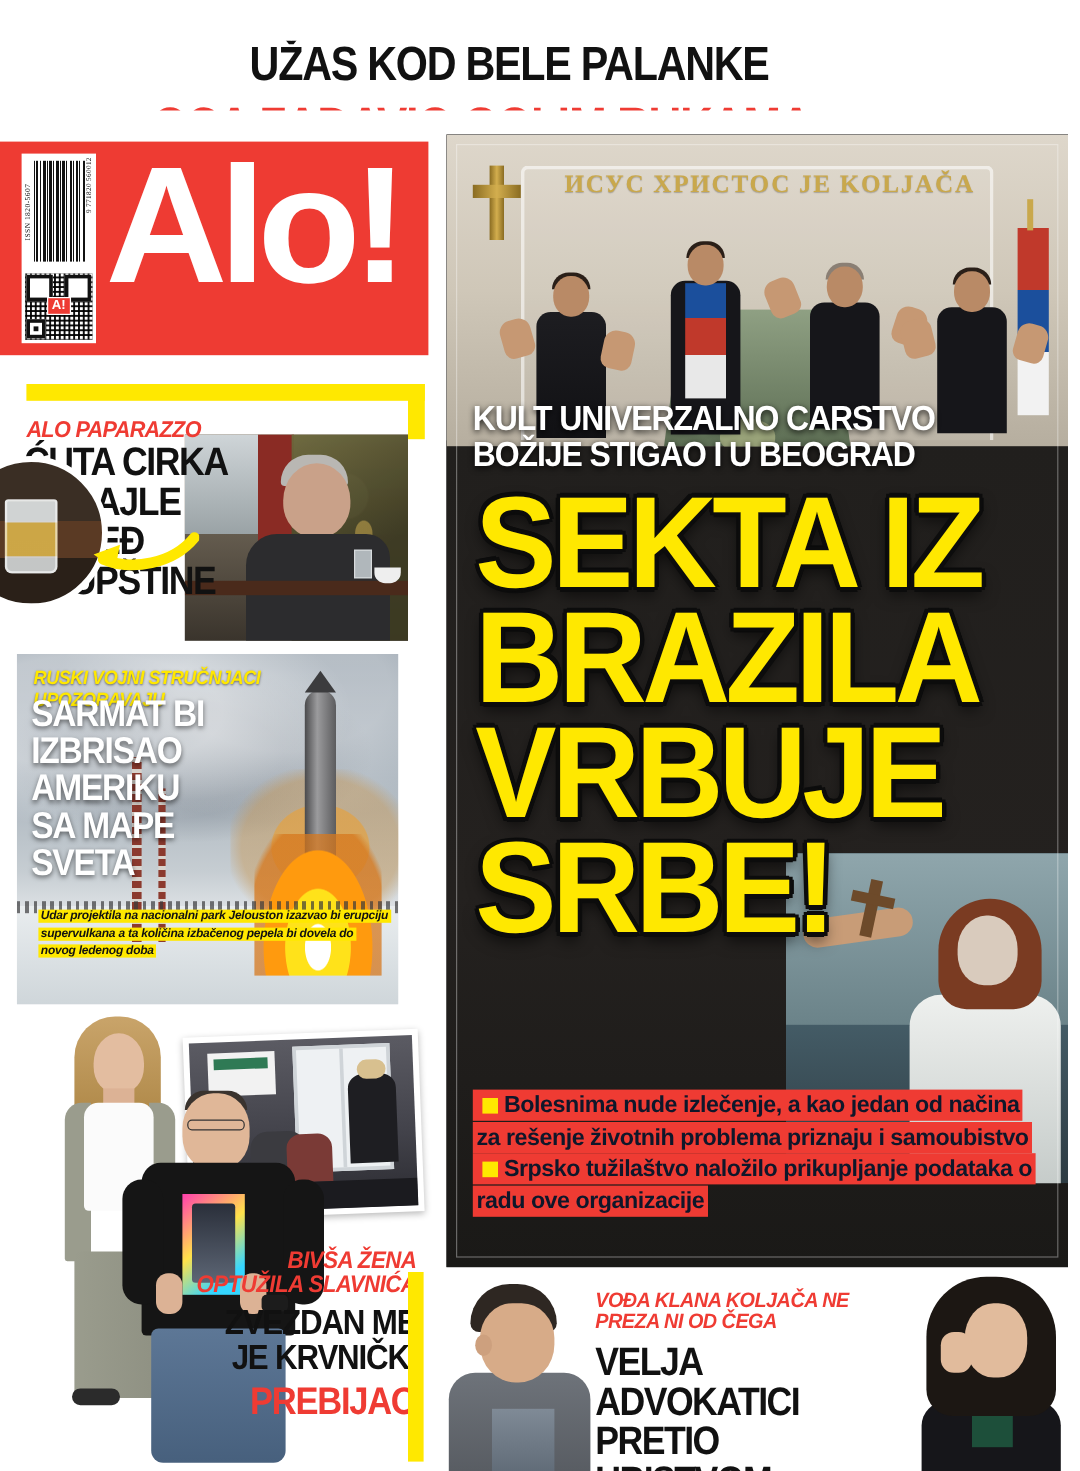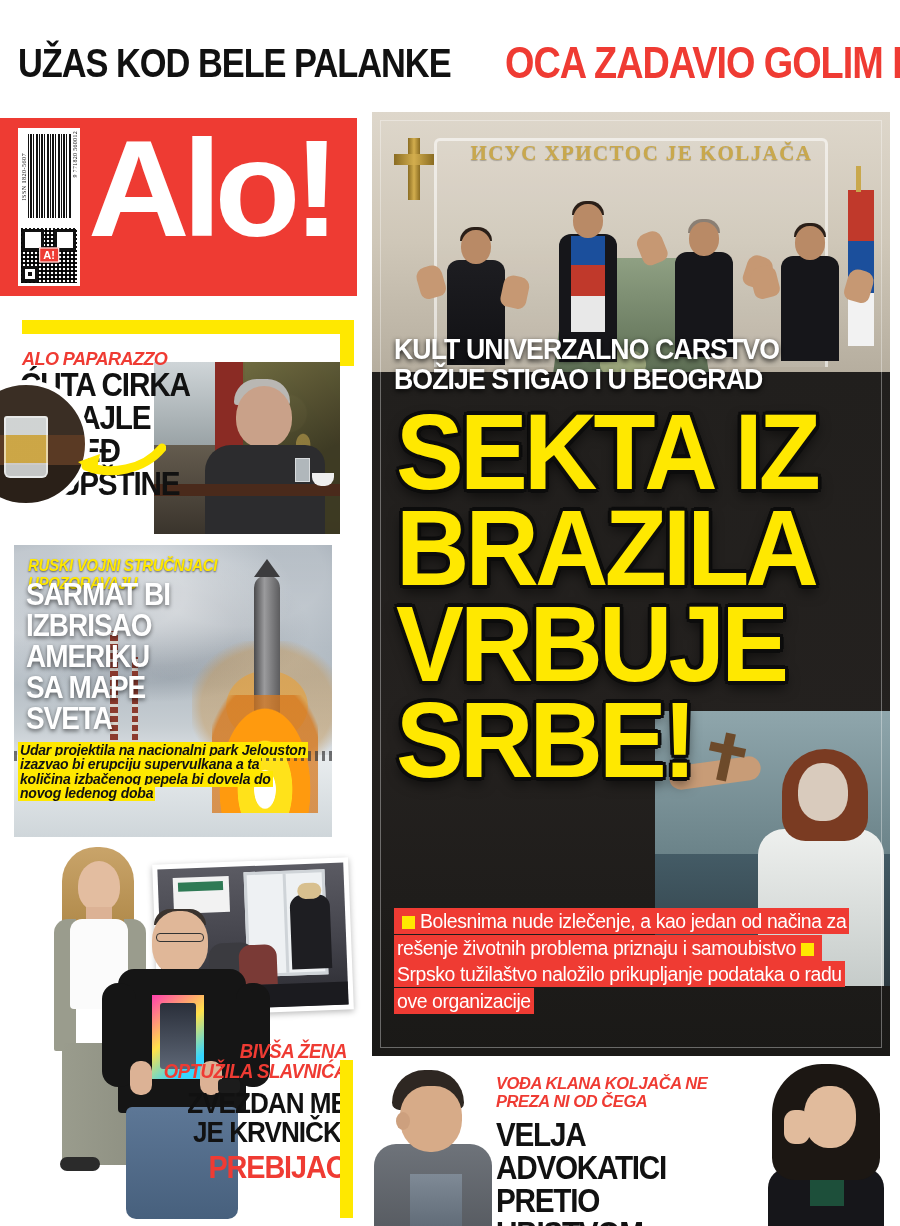--- a/index.html
+++ b/index.html
@@ -8,21 +8,21 @@
     width:900px; height:1226px; position:relative; overflow:hidden;
     font-family:"Liberation Sans", sans-serif;
     -webkit-font-smoothing:antialiased;
   }
   .page { position:absolute; inset:0; background:#ffffff; }
 
   
   .topbanner{
     position:absolute; left:0; top:34px; width:900px; height:58px;
     display:flex; align-items:center; padding-left:18px; gap:10px;
-    white-space:nowrap; overflow:hidden;
+    white-space:nowrap; overflow:hidden;flex-direction:column;
   }
   .tb-black, .tb-red{
     font-weight:900; font-style:normal;
     font-size:40px; line-height:40px; letter-spacing:-1.2px;
     transform:scaleX(.86); transform-origin:left center;
     font-family:"Liberation Sans", sans-serif;
   }
   .tb-black{ color:#111; }
   .tb-red{ color:#ef3b33; font-size:44px; line-height:44px; margin-left:-26px;}
 
@@ -194,22 +194,22 @@
     text-shadow:0 1px 2px rgba(0,0,0,.55); z-index:3;
     transform:scaleX(.94); transform-origin:left;
   }
   .sar-head{
     position:absolute; left:12px; top:34px; width:180px; z-index:3;
     color:#fff; font-weight:900; font-size:31px; line-height:31px;
     letter-spacing:-1.1px; text-shadow:0 2px 5px rgba(0,0,0,.55);
     transform:scaleX(.9); transform-origin:left top;
   }
   .sar-cap{
-    position:absolute; left:4px; bottom:36px; width:292px; z-index:3;
-    font-weight:700; font-style:italic; font-size:14px; line-height:14.6px;
+    position:absolute; left:18px; bottom:36px; width:292px; z-index:3;
+    font-weight:700; font-style:italic; font-size:10px; line-height:14.6px;
     letter-spacing:-.2px; color:#111;
   }
   .sar-cap span{ background:#ffe800; box-decoration-break:clone;
     -webkit-box-decoration-break:clone; padding:0 2px; }
 
   
   .zvez{ position:absolute; left:0; top:545px; width:357px; height:381px; }
   .zv-woman{
     position:absolute; left:36px; top:0; width:128px; height:330px;
   }
@@ -378,22 +378,22 @@
     color:#ffe800; font-weight:900; font-size:108px; line-height:96px;
     letter-spacing:-4px;
     transform:scaleX(.94); transform-origin:left top;
     text-shadow:
       -3px -3px 0 #0c0c0c, 3px -3px 0 #0c0c0c, -3px 3px 0 #0c0c0c, 3px 3px 0 #0c0c0c,
       -4px 0 0 #0c0c0c, 4px 0 0 #0c0c0c, 0 -4px 0 #0c0c0c, 0 4px 0 #0c0c0c,
       0 6px 14px rgba(0,0,0,.7);
   }
   .main-bullets{
     position:absolute; left:22px; bottom:42px; width:472px; z-index:8;
-    font-weight:400; font-size:19.4px; line-height:26.5px; letter-spacing:-.4px;
-    color:#ffffff;
+    font-weight:700; font-size:19.4px; line-height:26.5px; letter-spacing:-.4px;
+    color:#0f172a;
   }
   .main-bullets .hl{
     background:#ef3b33; box-decoration-break:clone;
     -webkit-box-decoration-break:clone; padding:2px 3px;
   }
   .bsq{ display:inline-block; width:13px; height:13px; background:#ffe800;
     vertical-align:-1px; margin:0 5px; }
 
   
   .divider-bottom{ position:absolute; left:340px; top:1060px; width:13px; height:158px;

